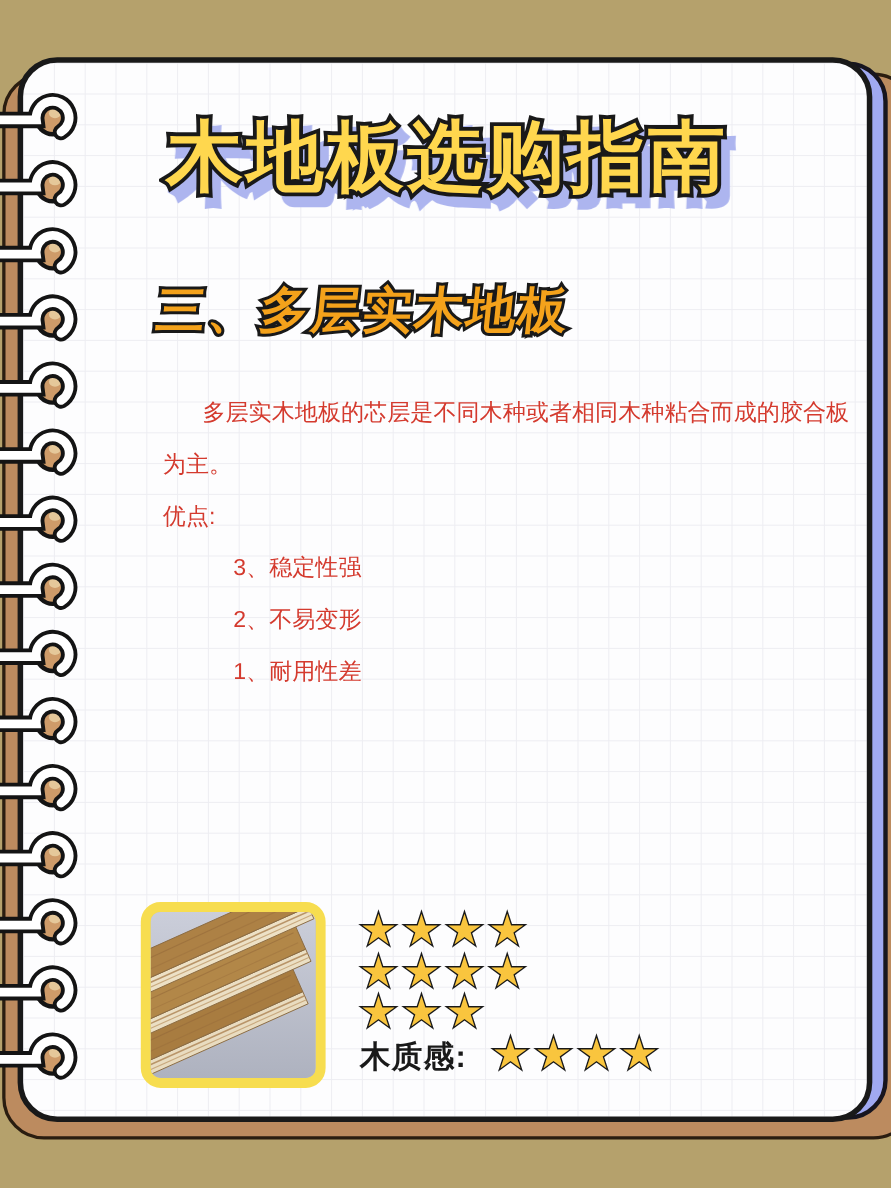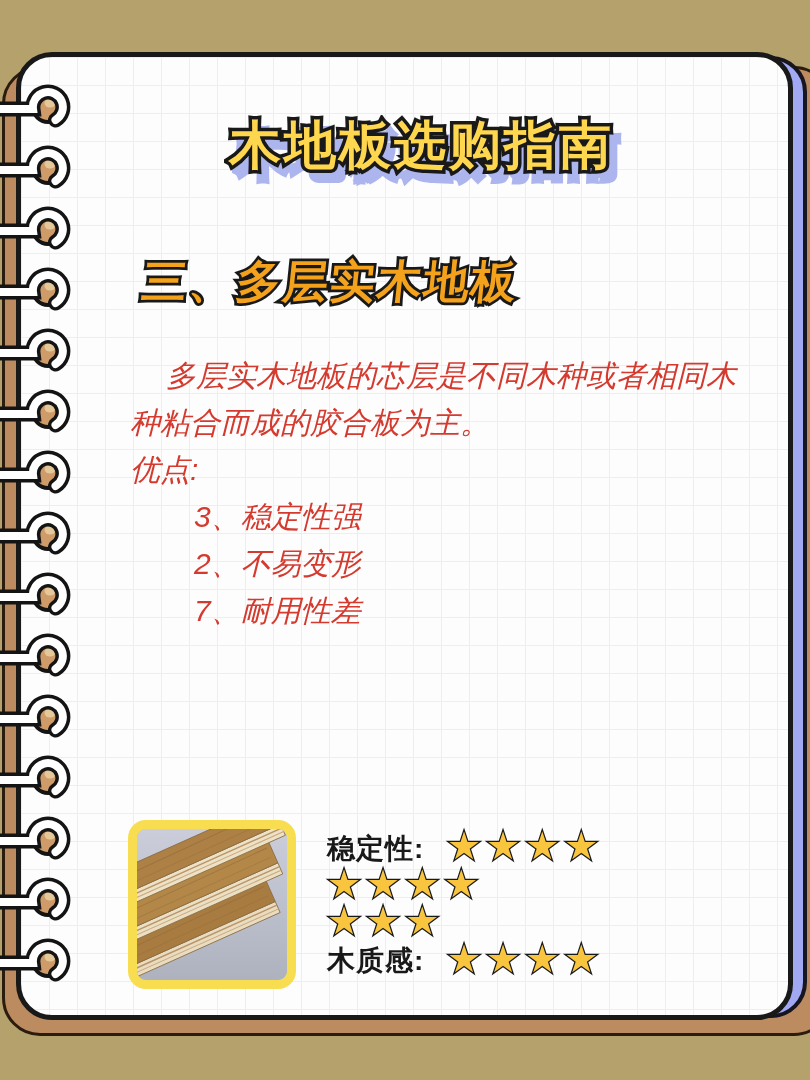--- a/index.html
+++ b/index.html
@@ -26,39 +26,38 @@
     position:absolute; left:16px; top:52px; width:777px; height:968px;
     border:5px solid #191919; border-radius:36px;
     background:
       linear-gradient(#EDEDF2 1px, transparent 1px) 0 0 / 28px 28px,
       linear-gradient(90deg,#EDEDF2 1px, transparent 1px) 0 0 / 28px 28px,
       #FDFDFE;
   }
   .rings{position:absolute; inset:0; pointer-events:none;}
   .ring{position:absolute; left:-10px; width:100px; height:52px;}
   .title{
-    position:absolute; left:20px; width:773px; top:96px; margin:15px;
-    text-align:center; font-size:52px; font-weight:bold; letter-spacing:3px;
+    position:absolute; left:20px; width:773px; top:96px; margin:0;
+    text-align:center; font-size:70px; font-weight:bold; letter-spacing:3px;
     color:var(--title-fill,#FFD74E);
     -webkit-text-stroke:7px #191919; paint-order:stroke fill;
     filter:drop-shadow(8px 10px 0 var(--title-shadow,#ADB5EF));
     white-space:nowrap;
   }
   .heading{
     position:absolute; left:142px; top:252px; margin:0;
     font-size:45px; font-weight:bold; letter-spacing:2px;
     color:var(--heading,#F4A21B);
     -webkit-text-stroke:5.5px #191919; paint-order:stroke fill;
     transform:skewX(-6deg); white-space:nowrap;
   }
   .body-text{
-    position:absolute; left:130px; top:352px; width:624px;
-    font-size:30px; line-height:47px; font-weight:500;
+    position:absolute; left:148px; top:352px; width:624px;
+    font-size:21px; line-height:47px; font-weight:500;
     color:var(--red,#D43A2E);
-    font-style:italic;
   }
   .intro{margin:0; text-indent:36px;}
   .list{padding-left:64px;}
   .photo{
     position:absolute; left:128px; top:820px; width:168px; height:169px;
     border:9px solid var(--frame-yellow,#F7DD4F); border-radius:18px;
     background:#BEC1CC; overflow:hidden;
   }
   .photo svg{display:block; width:100%; height:100%;}
   .ratings{position:absolute; left:327px; top:830px; display:flex; flex-direction:column;}
@@ -209,21 +208,21 @@
   <h2 class="heading">三、多层实木地板</h2>
 
   <div class="body-text">
     <p class="intro">多层实木地板的芯层是不同木种或者相同木种粘合而成的胶合板为主。</p>
     <div class="label">优点:</div>
     <div class="list">
         <div class="list-line">3、稳定性强</div>
         <div class="list-line">2、不易变形</div>
       </div>
     <div class="list">
-        <div class="list-line">7、耐用性差</div>
+        <div class="list-line">1、耐用性差</div>
       </div>
   </div>
 
   <div class="photo">
     <svg viewBox="0 0 150 150" preserveAspectRatio="none">
       <defs>
         <linearGradient id="pbg" x1="0" y1="0" x2="0" y2="1">
           <stop offset="0" stop-color="#CBCEDA"></stop>
             <stop offset="1" stop-color="#AEB2BF"></stop>
         </linearGradient>
@@ -250,21 +249,20 @@
         <line x1="-10" y1="38" x2="170" y2="38" stroke="#C8A97E" stroke-width="1"></line>
         <rect x="-10" y="6" width="180" height="24" fill="#AD8145" stroke="#8A6B42" stroke-width="0.8"></rect>
         <line x1="-4" y1="14" x2="166" y2="12" stroke="#93683A" stroke-width="1" opacity="0.55"></line>
         <line x1="-4" y1="23" x2="166" y2="22" stroke="#93683A" stroke-width="1" opacity="0.35"></line>
       </g>
     </svg>
   </div>
 
   <div class="ratings">
       <div class="rating-row">
-        <span class="rating-label">稳定性:</span>
         <span class="rating-stars">★★★★</span>
       </div>
       <div class="rating-row">
         <span class="rating-stars">★★★★</span>
       </div>
       <div class="rating-row">
         <span class="rating-stars">★★★</span>
       </div>
       <div class="rating-row">
         <span class="rating-label">木质感:</span>

